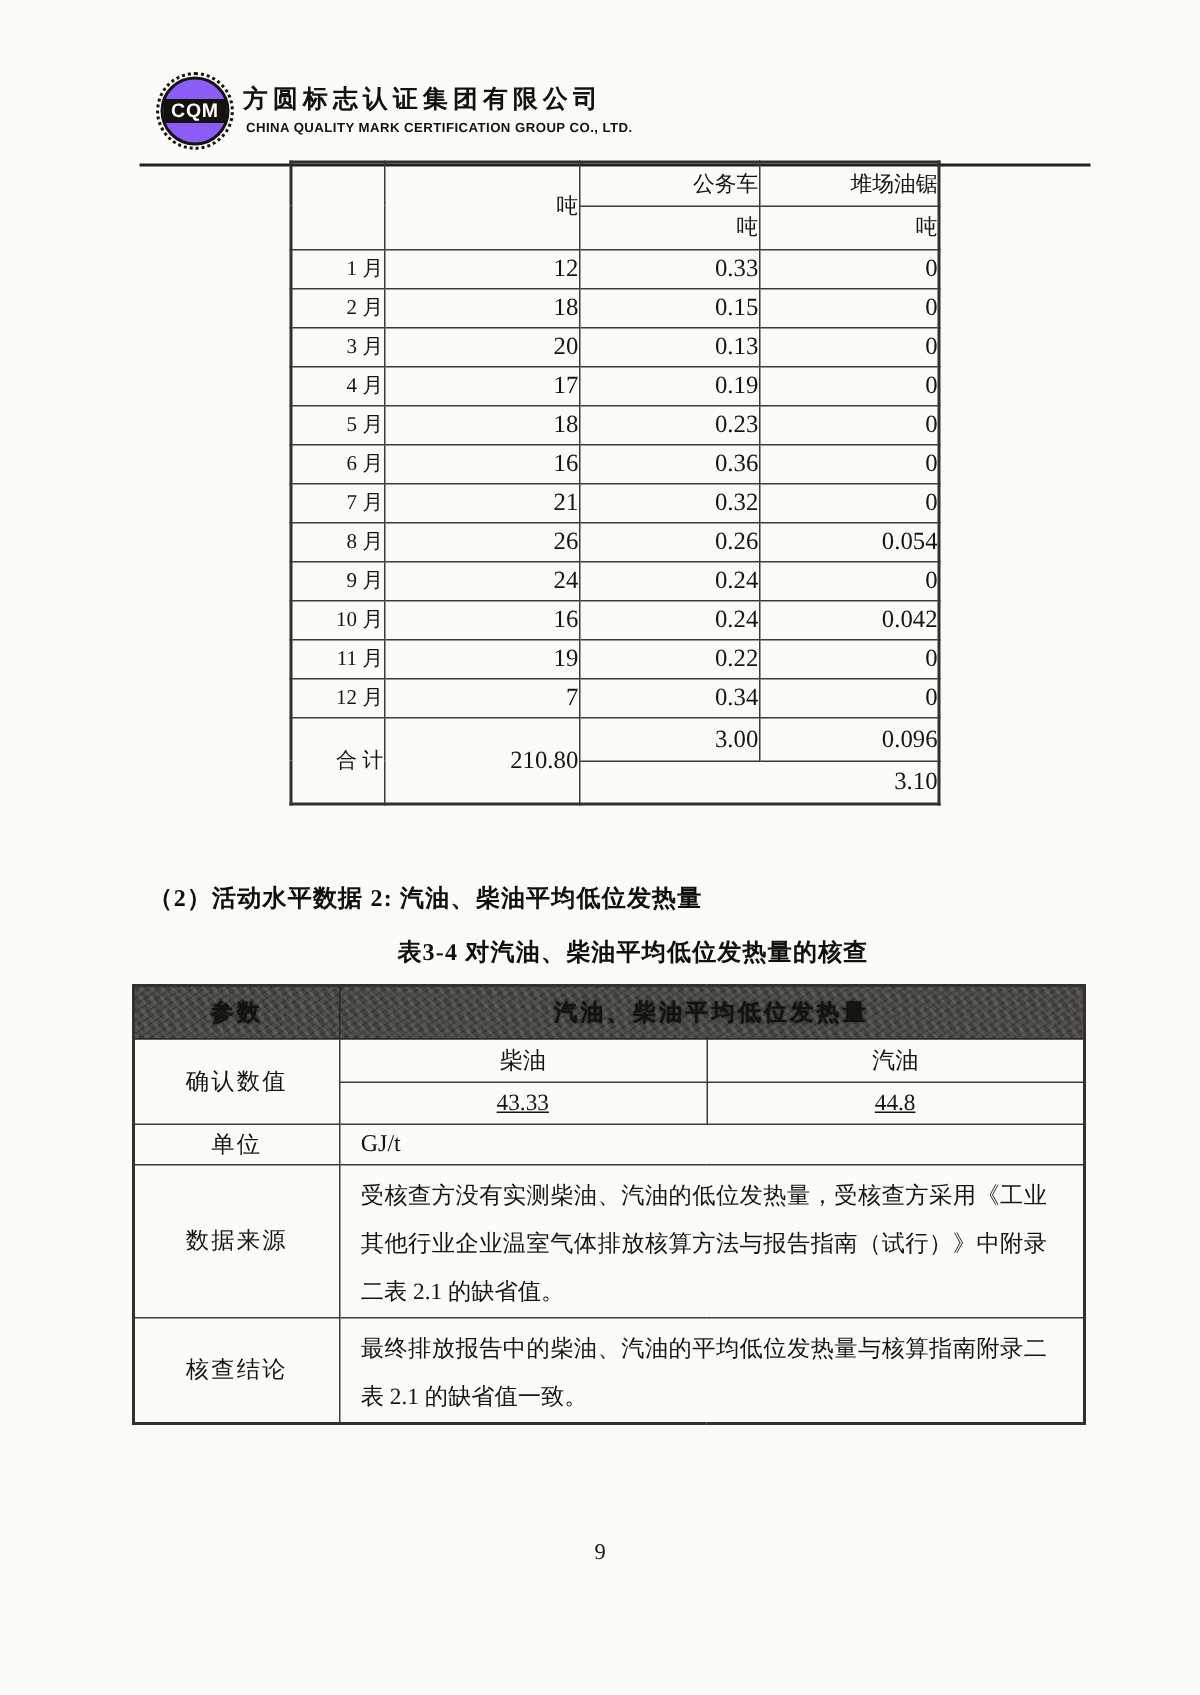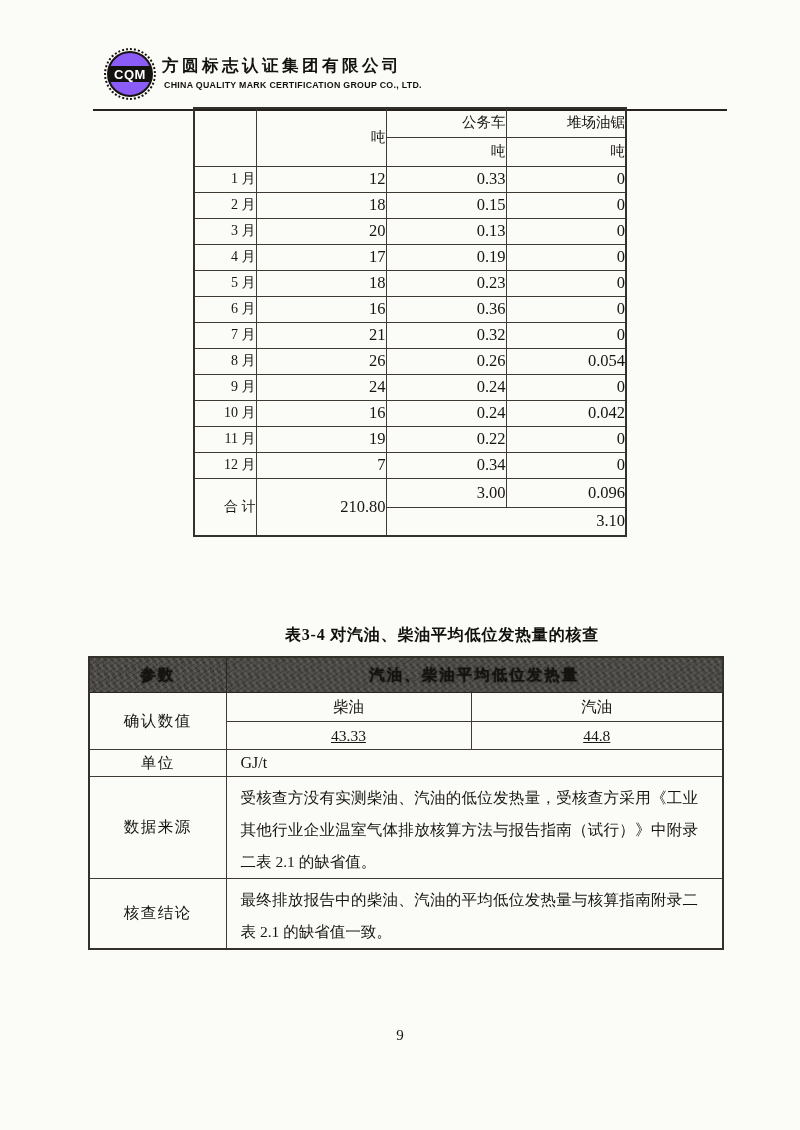--- a/index.html
+++ b/index.html
@@ -60,21 +60,21 @@
   .t1 tr.tt{height:29px;}
   .t1 td.month-label-cell{font-size:14px;}
 
   
   .sec-heading{
     position:absolute;left:99px;top:589px;
     font-size:16px;font-weight:bold;letter-spacing:.8px;color:#12100d;
     white-space:nowrap;
   }
   .tbl-title{
-    position:absolute;left:242px;top:625px;width:400px;text-align:center;
+    position:absolute;left:222px;top:625px;width:400px;text-align:center;
     font-size:16px;font-weight:bold;letter-spacing:.8px;color:#12100d;
     white-space:nowrap;
   }
 
   
   .t2{
     position:absolute;left:88px;top:656px;width:634px;
     font-size:15.5px;border:2px solid #34302a;
   }
   .t2 td{
@@ -223,20 +223,21 @@
         <td rowspan="2">210.80</td>
         <td>3.00</td>
         <td>0.096</td>
       </tr>
       <tr class="tt">
         <td colspan="2">3.10</td>
       </tr>
     </tbody>
   </table>
 
+  <div class="sec-heading">（2）活动水平数据 2: 汽油、柴油平均低位发热量</div>
   <div class="tbl-title">表3-4  对汽油、柴油平均低位发热量的核查</div>
 
   <table class="t2">
     <colgroup>
       <col style="width:137px">
         <col style="width:245px">
         <col style="width:252px">
     </colgroup>
     <tbody>
       <tr class="dark">

